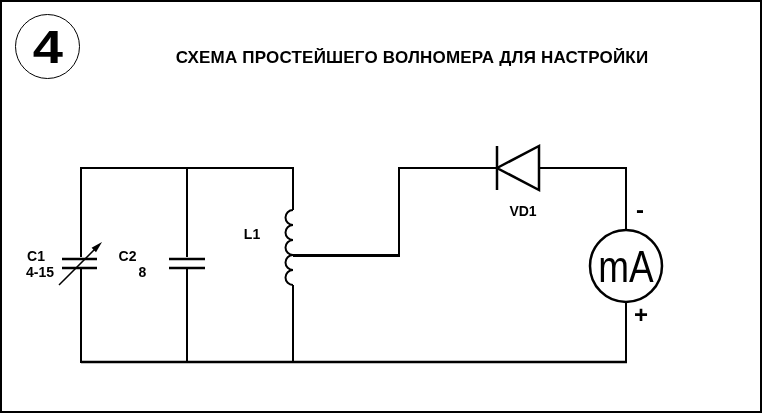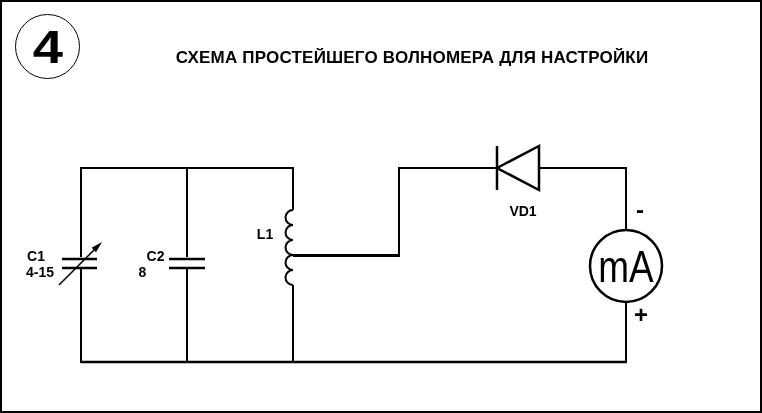--- a/index.html
+++ b/index.html
@@ -92,24 +92,24 @@
 
       <path d="M624,165 V228"></path>
       <circle cx="624" cy="264" r="36" stroke-width="2.5" fill="#ffffff"></circle>
       <path d="M624,300 V361"></path>
     </g>
   </svg>
 
   <div class="lbl" style="left:16px;top:247px;width:36px">C1</div>
   <div class="lbl" style="left:14px;top:263px;width:48px">4-15</div>
 
-  <div class="lbl" style="left:136px;top:247px;width:35px">C2</div>
+  <div class="lbl" style="left:108px;top:247px;width:35px">C2</div>
   <div class="lbl" style="left:123px;top:263px;width:35px">8</div>
 
-  <div class="lbl" style="left:245px;top:225px;width:36px">L1</div>
+  <div class="lbl" style="left:232px;top:225px;width:36px">L1</div>
 
   <div class="lbl" style="left:498px;top:202px;width:46px">VD1</div>
 
   <div class="meter-text">mA</div>
 
   <div class="sign" style="left:630px;top:196px;width:16px">-</div>
   <div class="sign" style="left:630px;top:301px;width:18px">+</div>
 
 </div>
 

